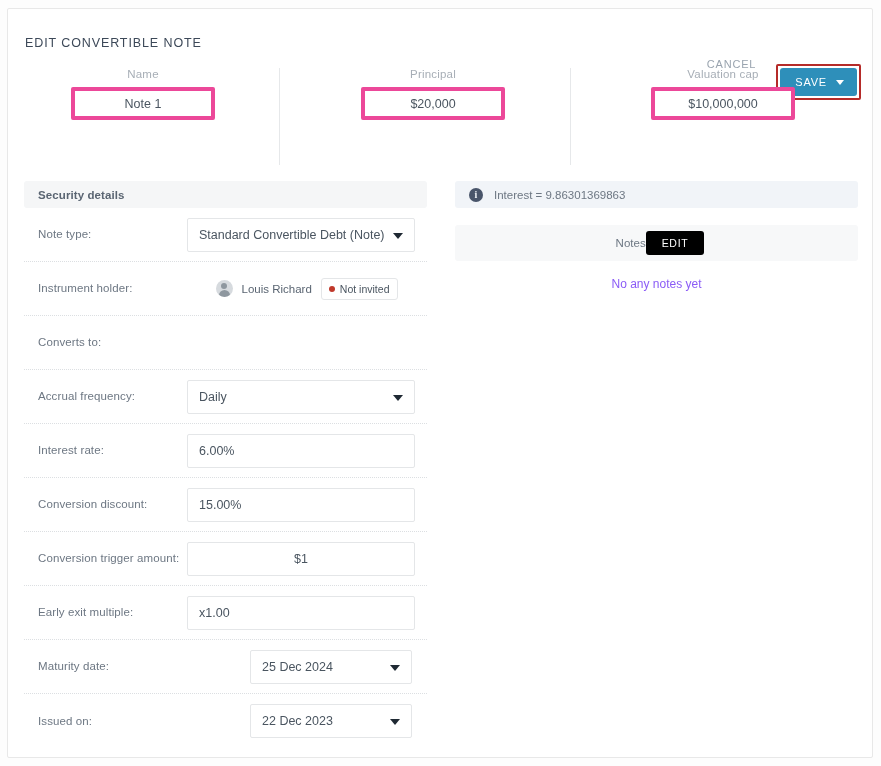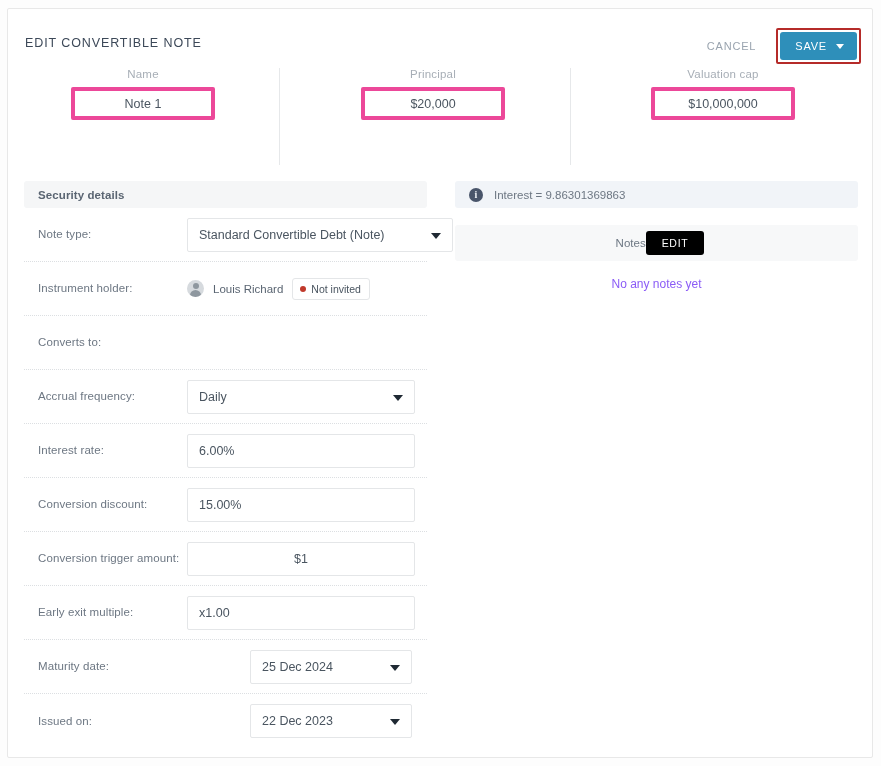--- a/index.html
+++ b/index.html
@@ -52,20 +52,21 @@
     font-family: inherit;
     padding: 9px 14px;
     cursor: pointer;
   }
   .save-wrap {
     border: 2px solid #b52b29;
     padding: 2px;
     border-radius: 2px;
     margin-left: 6px;
     background: #ffffff;
+    margin-top: 36px;
   }
   .btn-save {
     background: #2e8fba;
     border: none;
     border-radius: 3px;
     color: #ffffff;
     font-size: 11px;
     letter-spacing: .8px;
     font-family: inherit;
     padding: 8px 13px 8px 15px;
@@ -188,29 +189,29 @@
   .sel { padding-right: 28px; }
   .caret-dark {
     position: absolute;
     right: 11px; top: 50%;
     margin-top: -2px;
     width: 0; height: 0;
     border-left: 5px solid transparent;
     border-right: 5px solid transparent;
     border-top: 6px solid #1f2933;
   }
-  .sel.wide { width: 266px; }
+  .sel.wide { width: 228px; }
   .sel.date { width: 162px; margin-left: 63px; }
   .inp.center { justify-content: center; padding-right: 11px; }
 
   
   .holder {
     display: flex;
     align-items: center;
-    justify-content: flex-start;
+    justify-content: center;
     width: 100%;
     padding-right: 0px;
     gap: 9px;
   }
   .avatar {
     width: 17px; height: 17px;
     border-radius: 50%;
     background: #d6dade;
     position: relative;
     flex: none;

